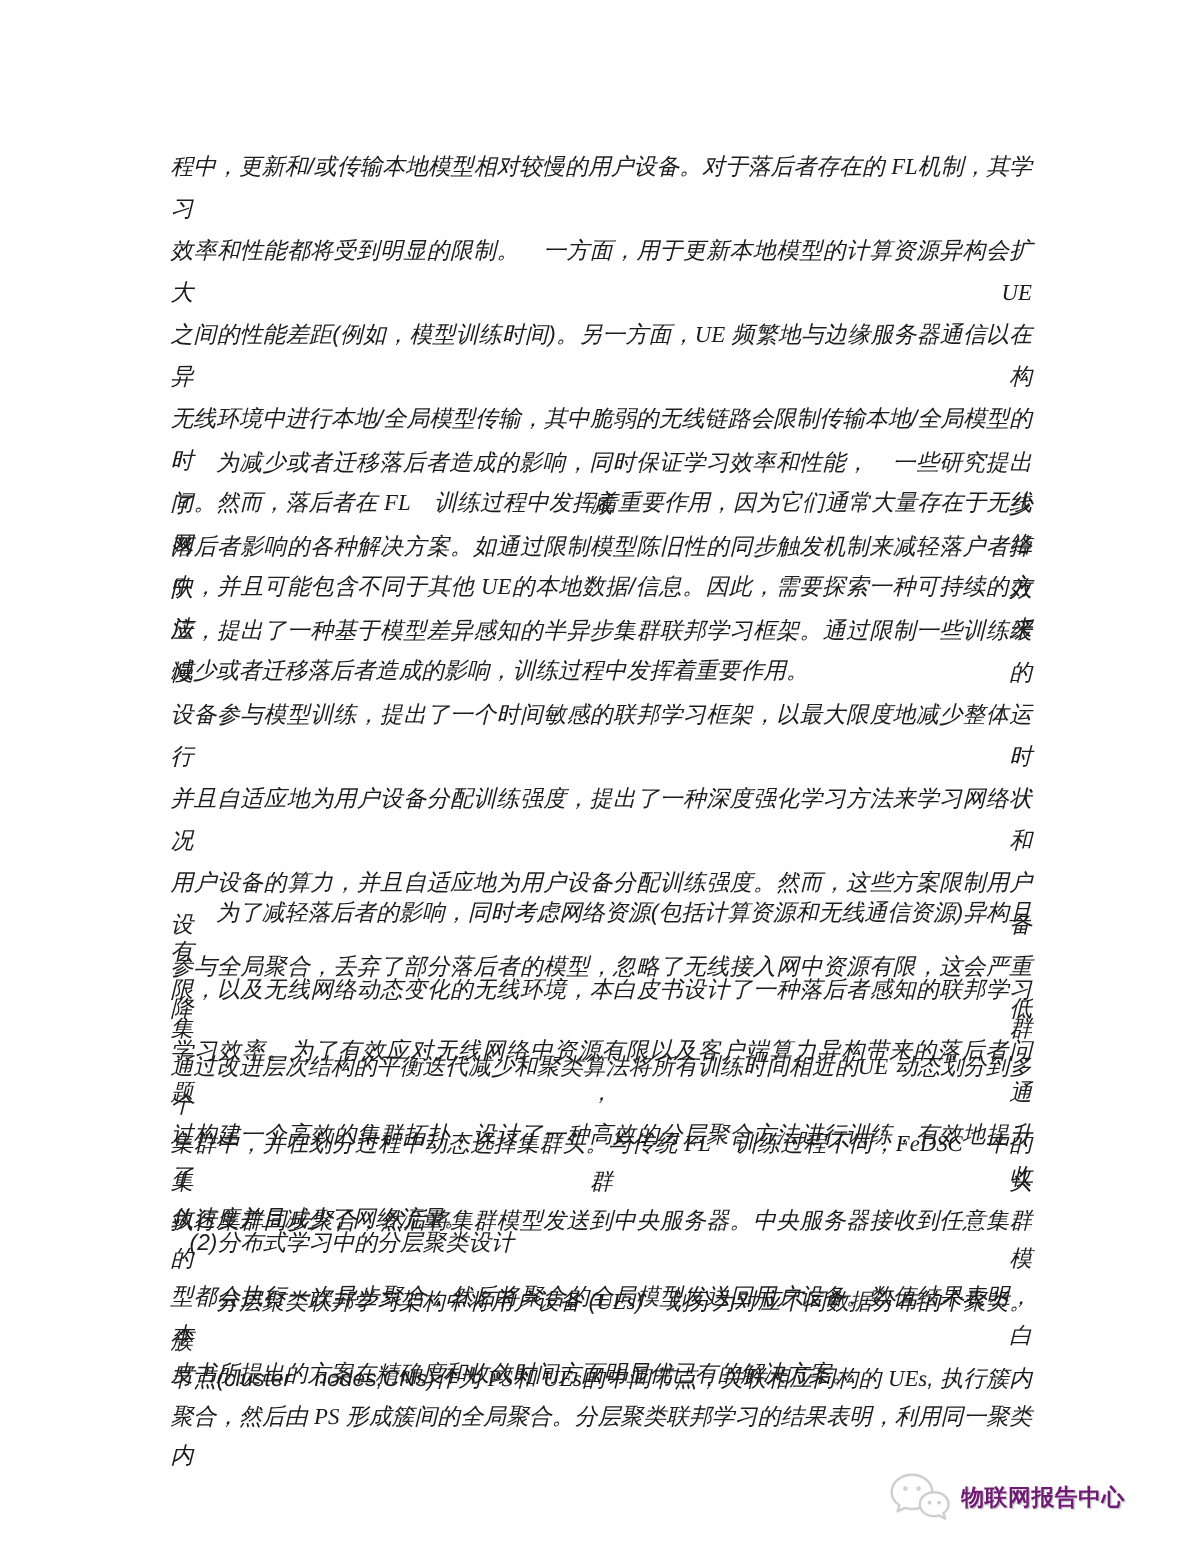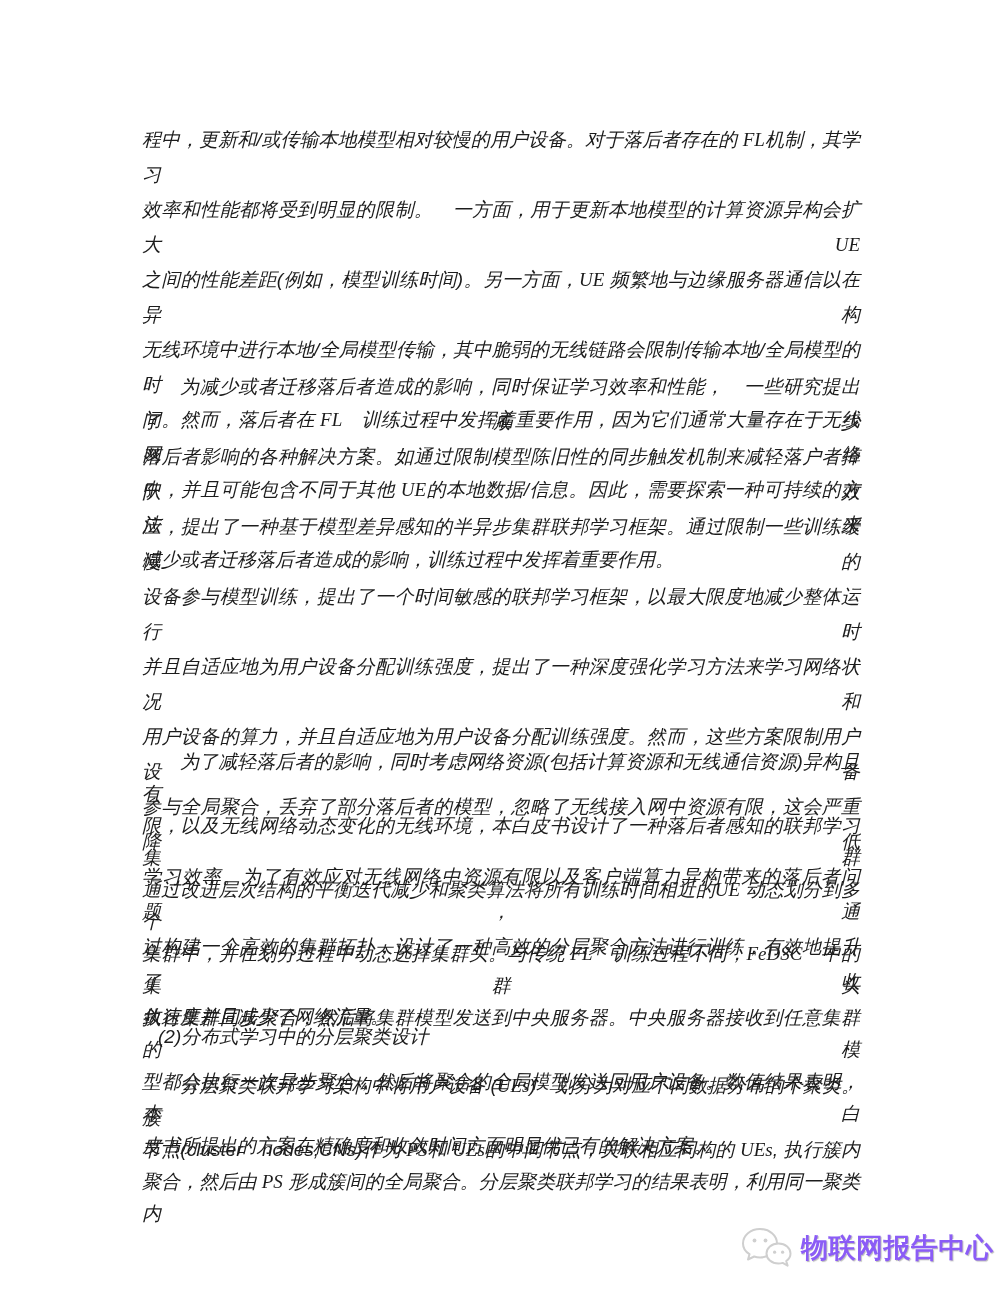--- a/index.html
+++ b/index.html
@@ -28,23 +28,23 @@
   #p4{top:1070px;line-height:32px;}
   .watermark{
     position:absolute;
     left:740px;top:1224px;
     height:48px;
     display:flex;
     align-items:center;
     gap:9px;
   }
   .wm-text{
-    font-size:27px;
+    font-size:19px;
     font-weight:bold;
-    color:#8b5cf6;
+    color:#701a75;
     letter-spacing:0.5px;
     text-shadow:-1px -1px 0 #ffffff, 1px 1px 1px #b9b9b9;
     font-family:"Liberation Sans","DejaVu Sans",sans-serif;
   }
 </style>
 </head>
 <body>
 
 <div class="page">
 

